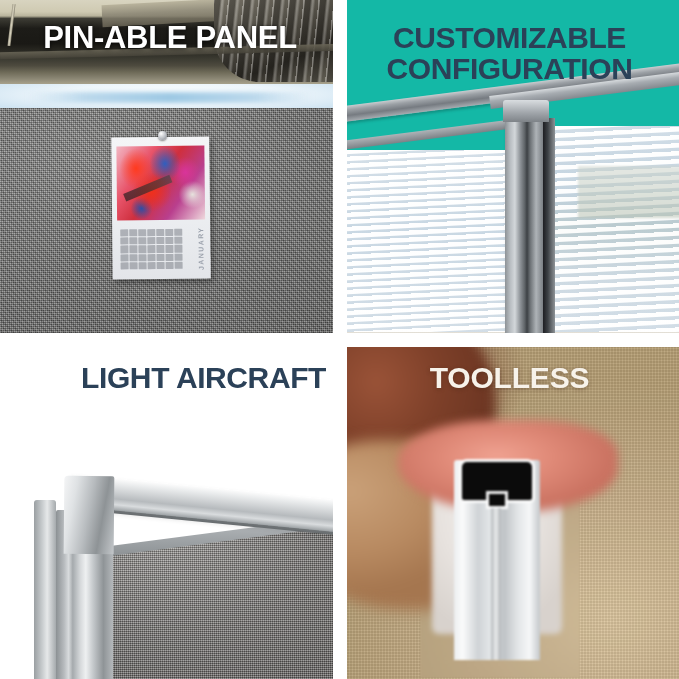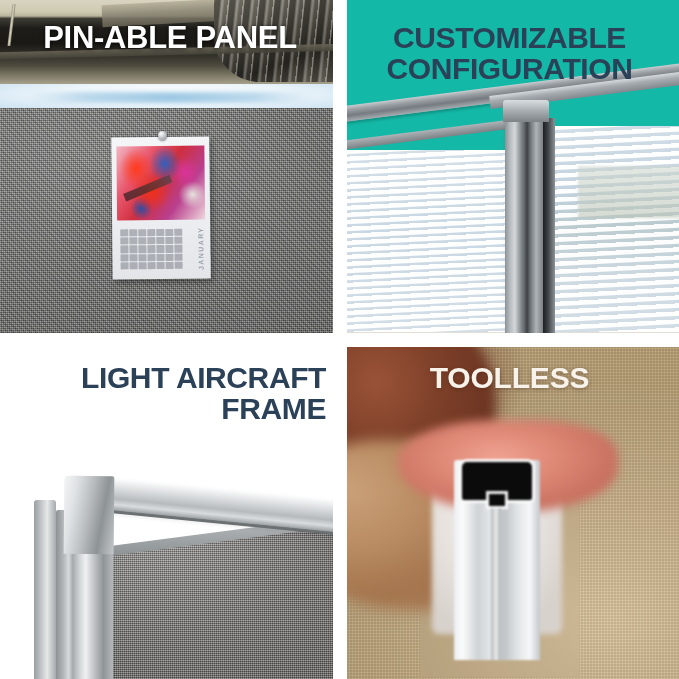--- a/index.html
+++ b/index.html
@@ -415,21 +415,20 @@
     <div class="fabric3-edge"></div>
     <div class="post-b"></div>
     <div class="post-c"></div>
     <div class="frame-top-shadow"></div>
     <div class="frame-top"></div>
     <div class="post-a"></div>
     <div class="corner"></div>
 
     <div class="title title-light">
       <span>LIGHT AIRCRAFT</span>
-      <span>FRAME</span>
     </div>
   </div>
 
   <div class="quad q4">
     <div class="carpet"></div>
     <div class="carpet-tex"></div>
     <div class="head"></div>
     <div class="shoulder"></div>
     <div class="connector"></div>
     <div class="hand"></div>

